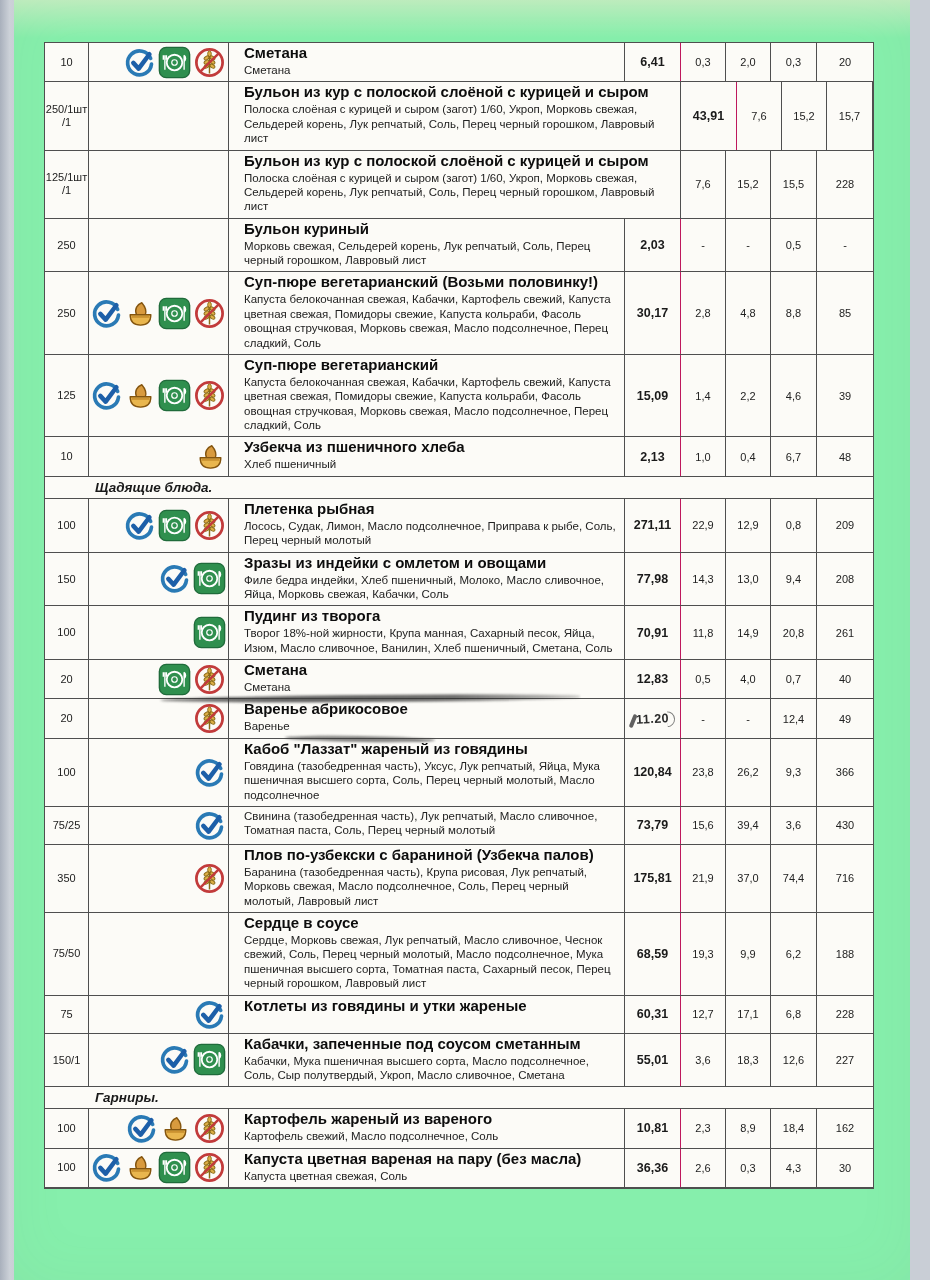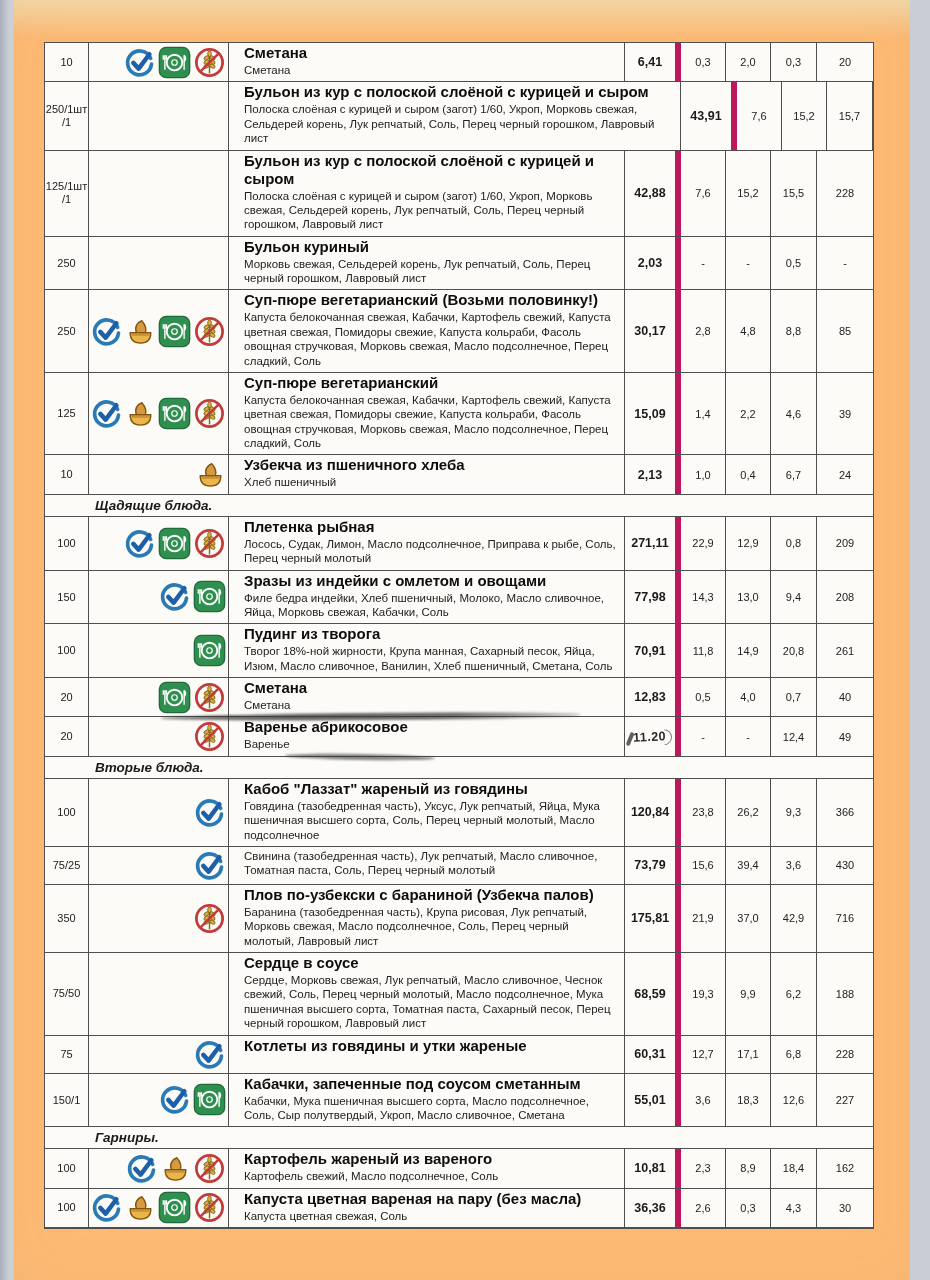--- a/index.html
+++ b/index.html
@@ -4,21 +4,21 @@
 <style>
   html,body{margin:0;padding:0;}
   body{
     width:930px;height:1280px;position:relative;overflow:hidden;
     background:#c9ced6;
     font-family:"Liberation Sans", sans-serif;
     color:#1a1a1a;
   }
   .paper{
     position:absolute;left:14px;top:0;width:896px;height:1280px;
-    background:#fdba74;
+    background:#86efac;
     box-shadow:inset 0 0 60px rgba(120,120,100,0.06);
   }
   .paper::before{ 
     content:"";position:absolute;left:0;top:0;right:0;height:38px;
     background:linear-gradient(180deg, rgba(235,236,205,0.55), rgba(250,249,244,0));
     pointer-events:none;
   }
   .edge-shadow{
     position:absolute;left:0;top:0;width:16px;height:1280px;
     background:linear-gradient(90deg,#a9b0bc,#ccd1d8 60%,rgba(204,209,216,0));
@@ -40,21 +40,21 @@
     width:140px;border-right:1px solid #4f4f4f;
     display:flex;align-items:center;justify-content:flex-end;gap:2px;padding:2px 2px;
   }
   .c-name{
     flex:1;border-right:1px solid #4f4f4f;
     padding:1px 6px 4px 7px;min-width:0;margin-left:8px;
   }
   .dish-title{font-weight:bold;font-size:15px;line-height:1.2;color:#0d0d0d;}
   .dish-ingr{font-size:11.5px;line-height:1.25;color:#222;margin-top:1px;}
   .c-price{
-    width:56px;border-right:6px solid #be185d;
+    width:56px;border-right:1px solid #be185d;
     display:flex;align-items:center;justify-content:center;
     font-weight:bold;font-size:12.5px;
   }
   .c-val{
     width:45px;border-right:1px solid #4f4f4f;
     display:flex;align-items:center;justify-content:center;font-size:11px;color:#222;
   }
   .c-val.v3{width:46px;}
   .c-kcal{width:56px;border-right:none;}
   .row-section{
@@ -156,23 +156,20 @@
         <div class="cell c-val">15,2</div>
         <div class="cell c-val v3">15,7</div>
       </div>
       <div class="row">
         <div class="cell c-portion">125/1шт /1</div>
         <div class="cell c-icons"></div>
         <div class="cell c-name">
           <div class="dish-title">Бульон из кур с полоской слоёной с курицей и сыром</div>
           <div class="dish-ingr">Полоска слоёная с курицей и сыром (загот) 1/60, Укроп, Морковь свежая, Сельдерей корень, Лук репчатый, Соль, Перец черный горошком, Лавровый лист</div>
         </div>
-        <div class="cell c-price">
-          <span>42,88</span>
-        </div>
         <div class="cell c-val">7,6</div>
         <div class="cell c-val">15,2</div>
         <div class="cell c-val v3">15,5</div>
         <div class="cell c-val c-kcal">228</div>
       </div>
       <div class="row">
         <div class="cell c-portion">250</div>
         <div class="cell c-icons"></div>
         <div class="cell c-name">
           <div class="dish-title">Бульон куриный</div>
@@ -308,21 +305,21 @@
         <div class="cell c-name">
           <div class="dish-title">Узбекча из пшеничного хлеба</div>
           <div class="dish-ingr">Хлеб пшеничный</div>
         </div>
         <div class="cell c-price">
           <span>2,13</span>
         </div>
         <div class="cell c-val">1,0</div>
         <div class="cell c-val">0,4</div>
         <div class="cell c-val v3">6,7</div>
-        <div class="cell c-val c-kcal">24</div>
+        <div class="cell c-val c-kcal">48</div>
       </div>
       <div class="row-section">Щадящие блюда.</div>
       <div class="row">
         <div class="cell c-portion">100</div>
         <div class="cell c-icons">
           <span class="icon">
             <svg width="33" height="33" viewBox="0 0 40 40">
               <path d="M33.5 15 A14.5 14.5 0 1 0 34.5 22" fill="none" stroke="#2a7ab5" stroke-width="4.5" stroke-linecap="round"></path>
               <path d="M12.5 20.5 L19 27.5 L32 10" fill="none" stroke="#1d5fa8" stroke-width="5.5" stroke-linecap="round" stroke-linejoin="round"></path>
             </svg>
@@ -489,21 +486,20 @@
         <div class="cell c-price price-smudged">
           <span>11.20</span>
         </div>
         <div class="cell c-val">-</div>
         <div class="cell c-val">-</div>
         <div class="cell c-val v3">12,4</div>
         <div class="cell c-val c-kcal">49</div>
         <div class="smudge-top"></div>
         <div class="smudge-tail"></div>
       </div>
-      <div class="row-section">Вторые блюда.</div>
       <div class="row">
         <div class="cell c-portion">100</div>
         <div class="cell c-icons">
           <span class="icon">
             <svg width="33" height="33" viewBox="0 0 40 40">
               <path d="M33.5 15 A14.5 14.5 0 1 0 34.5 22" fill="none" stroke="#2a7ab5" stroke-width="4.5" stroke-linecap="round"></path>
               <path d="M12.5 20.5 L19 27.5 L32 10" fill="none" stroke="#1d5fa8" stroke-width="5.5" stroke-linecap="round" stroke-linejoin="round"></path>
             </svg>
           </span>
         </div>
@@ -562,21 +558,21 @@
         </div>
         <div class="cell c-name">
           <div class="dish-title">Плов по-узбекски с бараниной (Узбекча палов)</div>
           <div class="dish-ingr">Баранина (тазобедренная часть), Крупа рисовая, Лук репчатый, Морковь свежая, Масло подсолнечное, Соль, Перец черный молотый, Лавровый лист</div>
         </div>
         <div class="cell c-price">
           <span>175,81</span>
         </div>
         <div class="cell c-val">21,9</div>
         <div class="cell c-val">37,0</div>
-        <div class="cell c-val v3">42,9</div>
+        <div class="cell c-val v3">74,4</div>
         <div class="cell c-val c-kcal">716</div>
       </div>
       <div class="row">
         <div class="cell c-portion">75/50</div>
         <div class="cell c-icons"></div>
         <div class="cell c-name">
           <div class="dish-title">Сердце в соусе</div>
           <div class="dish-ingr">Сердце, Морковь свежая, Лук репчатый, Масло сливочное, Чеснок свежий, Соль, Перец черный молотый, Масло подсолнечное, Мука пшеничная высшего сорта, Томатная паста, Сахарный песок, Перец черный горошком, Лавровый лист</div>
         </div>
         <div class="cell c-price">

